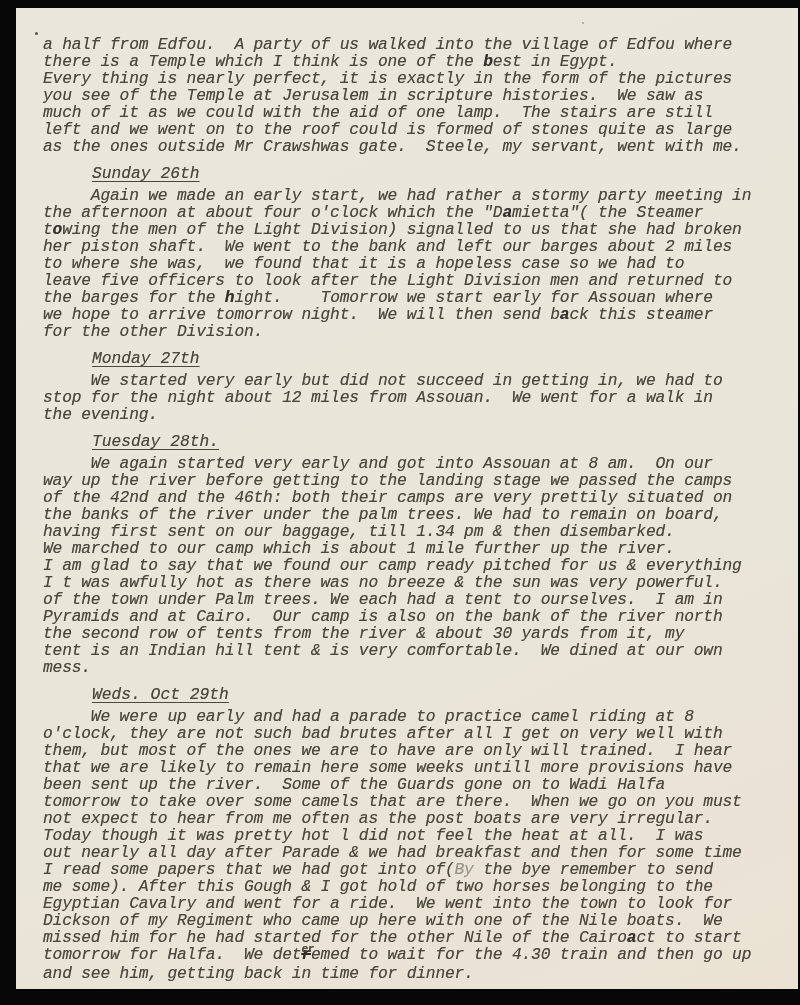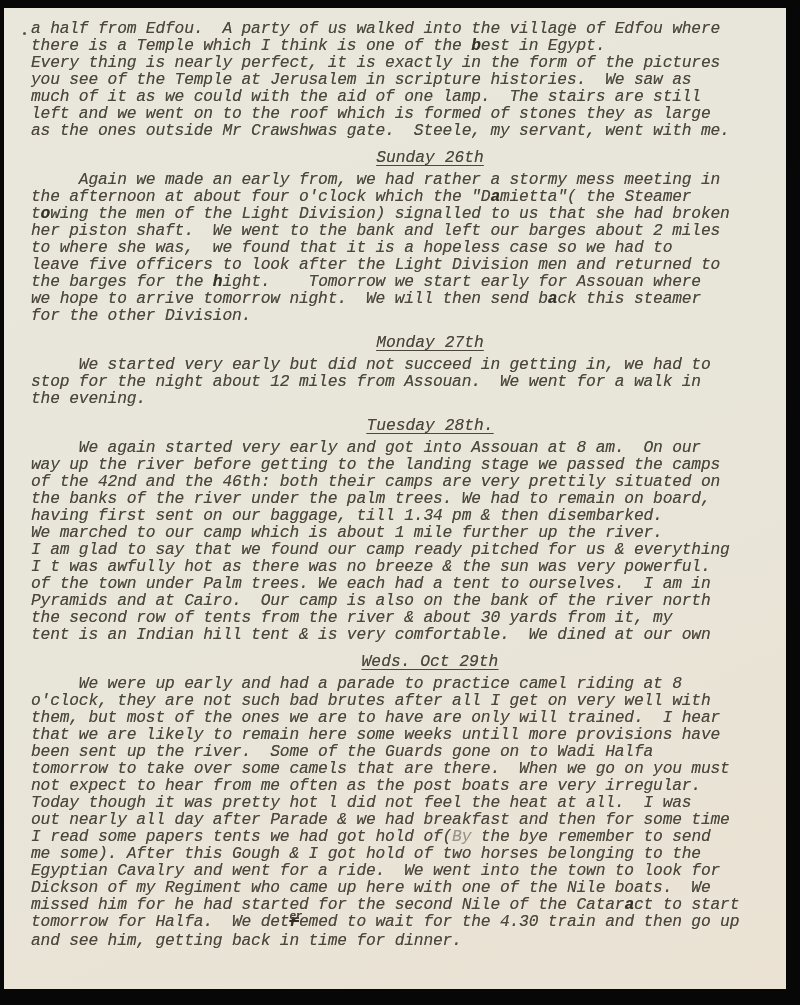--- a/index.html
+++ b/index.html
@@ -5,43 +5,42 @@
   html, body {
     margin: 0;
     padding: 0;
     width: 800px;
     height: 1005px;
     background: #070707;
     overflow: hidden;
   }
   .page {
     position: absolute;
-    left: 4px;
+    left: 16px;
     top: 8px;
     width: 782px;
     height: 981px;
     box-sizing: border-box;
-    padding: 12px 6px 0 27px;
+    padding: 28px 6px 0 27px;
     background: linear-gradient(155deg, #e9e7dc 0%, #e8e5d9 55%, #ebe2d3 100%);
     font-family: "Liberation Mono", "DejaVu Sans Mono", monospace;
     font-style: italic;
     font-size: 16.3px;
     line-height: 17px;
     color: #4b473d;
     text-shadow: 0 0 0.5px rgba(58,54,45,0.55);
     overflow: hidden;
   }
   .line {
     white-space: pre;
     letter-spacing: -0.2px;
   }
   .heading {
     margin: 10px 0 5px 49px;
     white-space: pre;
-    text-align: center;
   }
   .heading .hl {
     text-decoration: underline;
     text-underline-offset: 3px;
     text-decoration-thickness: 1.4px;
   }
   .bold   { font-weight: bold; color: #34312a; }
   .faint  { opacity: 0.5; }
   .sup    { display: inline-block; width: 0; overflow: visible;
             font-size: 11px; transform: translateY(-7px); font-weight: bold; }
@@ -60,26 +59,26 @@
 
 <main class="page">
   <span class="speck speck-1"></span>
   <span class="speck speck-2"></span>
 <section>
       <div class="line">a half from Edfou.  A party of us walked into the village of Edfou where</div>
       <div class="line"><span>there is a Temple which I think is one of the </span><span class="bold">b</span><span>est in Egypt.</span></div>
       <div class="line">Every thing is nearly perfect, it is exactly in the form of the pictures</div>
       <div class="line">you see of the Temple at Jerusalem in scripture histories.  We saw as</div>
       <div class="line">much of it as we could with the aid of one lamp.  The stairs are still</div>
-      <div class="line">left and we went on to the roof which is formed of stones they as large</div>
+      <div class="line">left and we went on to the roof could is formed of stones quite as large</div>
       <div class="line">as the ones outside Mr Crawshwas gate.  Steele, my servant, went with me.</div>
     </section>
     <section>
       <div class="heading"><span class="hl">Sunday 26th</span></div>
-      <div class="line">     Again we made an early from, we had rather a stormy mess meeting in</div>
+      <div class="line">     Again we made an early start, we had rather a stormy party meeting in</div>
       <div class="line"><span>the afternoon at about four o'clock which the "D</span><span class="bold">a</span><span>mietta"( the Steamer</span></div>
       <div class="line"><span>t</span><span class="bold">o</span><span>wing the men of the Light Division) signalled to us that she had broken</span></div>
       <div class="line">her piston shaft.  We went to the bank and left our barges about 2 miles</div>
       <div class="line">to where she was,  we found that it is a hopeless case so we had to</div>
       <div class="line">leave five officers to look after the Light Division men and returned to</div>
       <div class="line"><span>the barges for the </span><span class="bold">h</span><span>ight.    Tomorrow we start early for Assouan where</span></div>
       <div class="line"><span>we hope to arrive tomorrow night.  We will then send b</span><span class="bold">a</span><span>ck this steamer</span></div>
       <div class="line">for the other Division.</div>
     </section>
     <section>
@@ -95,33 +94,34 @@
       <div class="line">of the 42nd and the 46th: both their camps are very prettily situated on</div>
       <div class="line">the banks of the river under the palm trees. We had to remain on board,</div>
       <div class="line">having first sent on our baggage, till 1.34 pm &amp; then disembarked.</div>
       <div class="line">We marched to our camp which is about 1 mile further up the river.</div>
       <div class="line">I am glad to say that we found our camp ready pitched for us &amp; everything</div>
       <div class="line">I t was awfully hot as there was no breeze &amp; the sun was very powerful.</div>
       <div class="line">of the town under Palm trees. We each had a tent to ourselves.  I am in</div>
       <div class="line">Pyramids and at Cairo.  Our camp is also on the bank of the river north</div>
       <div class="line">the second row of tents from the river &amp; about 30 yards from it, my</div>
       <div class="line">tent is an Indian hill tent &amp; is very comfortable.  We dined at our own</div>
+      <div class="line">mess.</div>
     </section>
     <section>
       <div class="heading"><span class="hl">Weds. Oct 29th</span></div>
       <div class="line">     We were up early and had a parade to practice camel riding at 8</div>
       <div class="line">o'clock, they are not such bad brutes after all I get on very well with</div>
       <div class="line">them, but most of the ones we are to have are only will trained.  I hear</div>
       <div class="line">that we are likely to remain here some weeks untill more provisions have</div>
       <div class="line">been sent up the river.  Some of the Guards gone on to Wadi Halfa</div>
       <div class="line">tomorrow to take over some camels that are there.  When we go on you must</div>
       <div class="line">not expect to hear from me often as the post boats are very irregular.</div>
       <div class="line">Today though it was pretty hot l did not feel the heat at all.  I was</div>
       <div class="line">out nearly all day after Parade &amp; we had breakfast and then for some time</div>
-      <div class="line"><span>I read some papers tents we had got hold of(</span><span class="faint">By</span><span> the bye remember to send</span></div>
+      <div class="line"><span>I read some papers that we had got into of(</span><span class="faint">By</span><span> the bye remember to send</span></div>
       <div class="line">me some). After this Gough &amp; I got hold of two horses belonging to the</div>
       <div class="line">Egyptian Cavalry and went for a ride.  We went into the town to look for</div>
       <div class="line">Dickson of my Regiment who came up here with one of the Nile boats.  We</div>
-      <div class="line"><span>missed him for he had started for the second Nile of the Catar</span><span class="bold">a</span><span>ct to start</span></div>
+      <div class="line"><span>missed him for he had started for the other Nile of the Cairo</span><span class="bold">a</span><span>ct to start</span></div>
       <div class="line"><span>tomorrow for Halfa.  We det</span><span class="sup">er</span><span class="struck">r</span><span>emed to wait for the 4.30 train and then go up</span></div>
       <div class="line">and see him, getting back in time for dinner.</div>
     </section>
   </main>
 
 </body></html>

